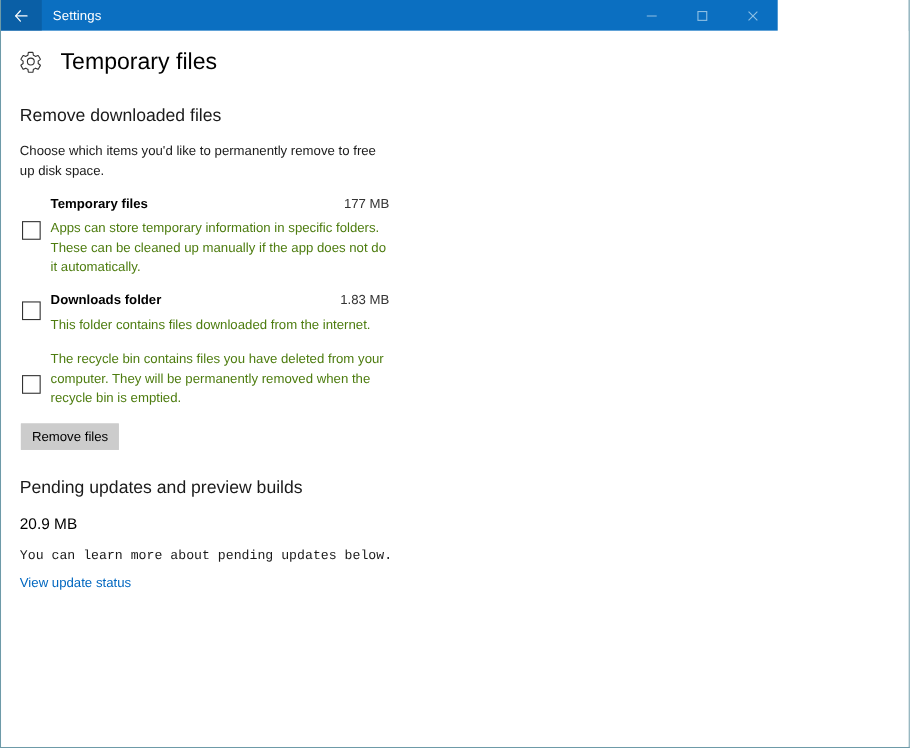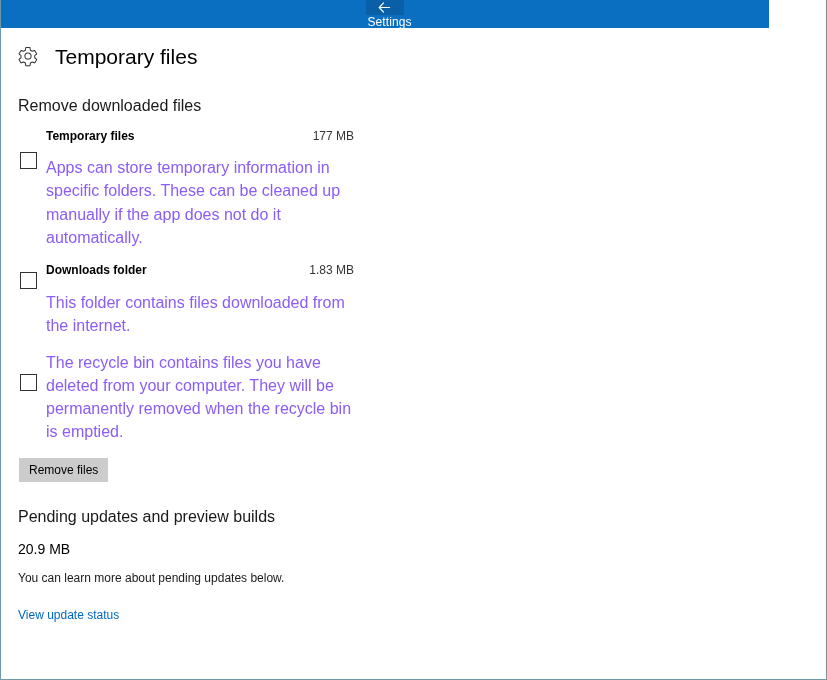--- a/index.html
+++ b/index.html
@@ -25,26 +25,25 @@
     border-right: 1px solid #6d9aa8;
     border-bottom: 1px solid #6d9aa8;
     overflow: hidden;
   }
 
   
   .titlebar {
     position: absolute;
     top: 0;
     left: -1px;
-    width: 769px;
+    width: 707px;
     height: 28px;
     background: #0b6fc1;
     display: flex;
     align-items: center;
-    flex-direction: column;
   }
   .back-button {
     width: 38px;
     height: 28px;
     background: #0a5fa6;
     color: #ffffff;
     display: flex;
     align-items: center;
     justify-content: center;
     font-size: 14px;
@@ -161,24 +160,24 @@
     color: #000000;
     line-height: 1.3;
   }
   .item-size {
     font-size: 12px;
     color: #333333;
     line-height: 1.3;
     white-space: nowrap;
   }
   .item-desc {
-    font-size: 16px;
-    color: #8b5cf6;
+    font-size: 12px;
+    color: #4d7c0f;
     line-height: 1.45;
-    margin-top: 12px;
+    margin-top: 6px;
     padding-right: 0;
   }
 
   
   .remove-files-button {
     margin: 14px 0 0 18px;
     min-width: 81px;
     height: 24px;
     padding: 0 9px;
     background: #cccccc;
@@ -203,22 +202,23 @@
   }
   .pending-size {
     font-size: 14px;
     color: #000000;
     margin: 17px 0 0 17px;
     line-height: 1.1;
   }
   .pending-desc {
     font-size: 12px;
     color: #1a1a1a;
-    margin: 12px 0 12px 17px;
+    margin: 12px 0 0 17px;
     line-height: 1.4;
+    font-family: Liberation Mono, monospace;
   }
   .pending-link {
     display: inline-block;
     font-size: 12px;
     color: #0067c0;
     margin: 9px 0 0 17px;
     text-decoration: none;
     cursor: pointer;
     line-height: 1.4;
   }
@@ -260,20 +260,21 @@
 
     <div class="page-header">
       <svg class="gear-icon" viewBox="0 0 24 24" fill="none">
         <path d="M12 8.6a3.4 3.4 0 1 0 0 6.8 3.4 3.4 0 0 0 0-6.8z" stroke="#333333" stroke-width="1.1"></path>
         <path d="M19.3 13.9c.05-.4.08-.78.08-1.2s-.03-.8-.08-1.2l2-1.5a.45.45 0 0 0 .11-.58l-1.9-3.28a.45.45 0 0 0-.55-.2l-2.35.94a6.9 6.9 0 0 0-2.06-1.2l-.35-2.5a.45.45 0 0 0-.45-.38h-3.8a.45.45 0 0 0-.45.38l-.35 2.5c-.75.3-1.44.71-2.06 1.2l-2.35-.94a.45.45 0 0 0-.55.2L2.3 9.42a.45.45 0 0 0 .11.58l2 1.5c-.05.4-.08.78-.08 1.2s.03.8.08 1.2l-2 1.5a.45.45 0 0 0-.11.58l1.9 3.28c.11.2.35.27.55.2l2.35-.94c.62.49 1.31.9 2.06 1.2l.35 2.5c.3.22.23.38.45.38h3.8c.22 0 .41-.16.45-.38l.35-2.5a6.9 6.9 0 0 0 2.06-1.2l2.35.94c.2.07.44 0 .55-.2l1.9-3.28a.45.45 0 0 0-.11-.58l-2-1.5z" stroke="#333333" stroke-width="1.1" stroke-linejoin="round"></path>
       </svg>
       <div class="page-title">Temporary files</div>
     </div>
 
     <div class="section-heading">Remove downloaded files</div>
+    <div class="section-desc">Choose which items you'd like to permanently remove to free up disk space.</div>
 
     <div class="item-list">
 
       <div class="item-row">
         <div class="checkbox cb-pos-1"></div>
         <div class="item-head">
           <span class="item-title">Temporary files</span>
           <span class="item-size">177 MB</span>
         </div>
         <div class="item-desc">Apps can store temporary information in specific folders. These can be cleaned up manually if the app does not do it automatically.</div>

